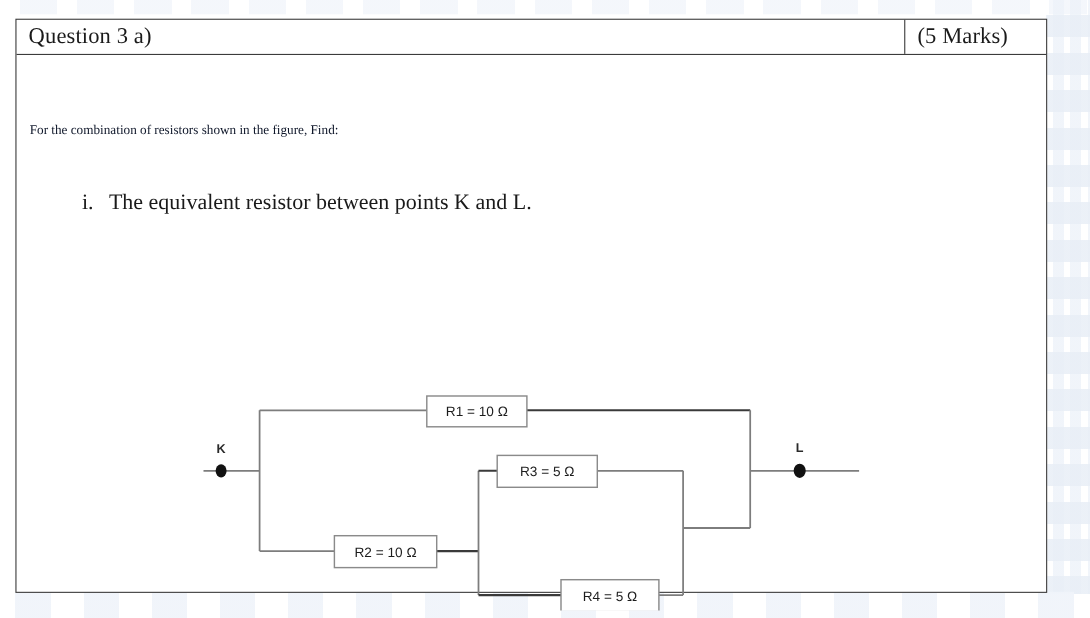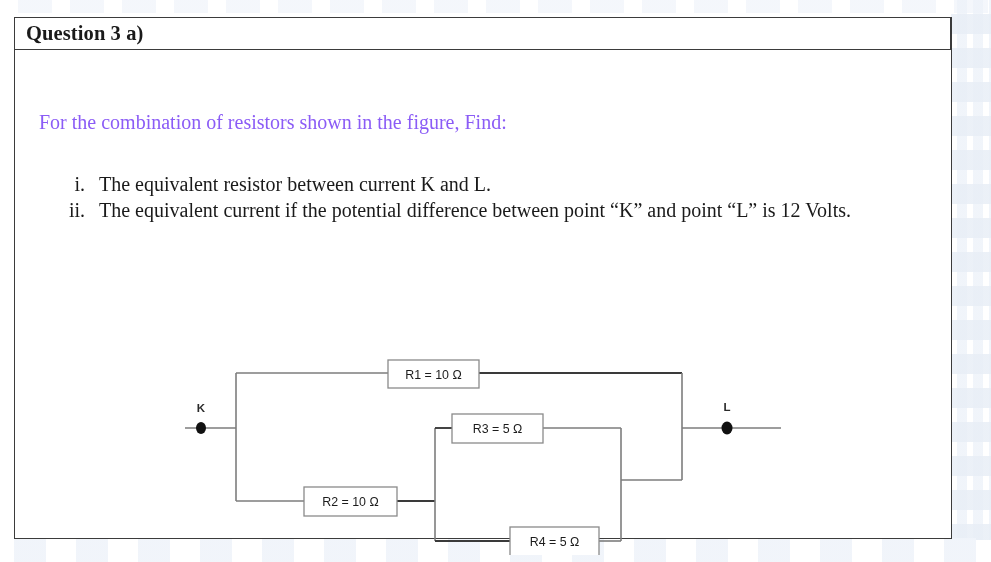--- a/index.html
+++ b/index.html
@@ -99,34 +99,33 @@
     align-items: center;
     padding-left: 11px;
     box-sizing: border-box;
   }
   .header-title-cell span,
   .header-marks-cell span {
     font-size: 20.5px;
     color: #1a1a1a;
     letter-spacing: 0.1px;
     line-height: 1;
-    font-weight: bold;
   }
 
   .body-area {
     position: relative;
     height: 488px;
   }
 
   .intro-line {
     position: absolute;
-    left: 24px;
+    left: 12px;
     top: 62px;
-    font-size: 20px;
-    color: #8b5cf6;
+    font-size: 12px;
+    color: #0f172a;
     line-height: 1;
     white-space: nowrap;
   }
 
   
   .req-list {
     position: absolute;
     left: 12px;
     top: 122px;
     width: 900px;
@@ -178,34 +177,33 @@
 <div class="bg-texture-topstrip"></div>
 <div class="bg-texture-right"></div>
 <div class="bg-texture-bottom"></div>
 
 <div class="question-sheet">
 
   <div class="header-row">
     <div class="header-title-cell">
       <span>Question 3 a)</span>
     </div>
+    <div class="header-marks-cell">
+      <span>(5 Marks)</span>
+    </div>
   </div>
 
   <div class="body-area">
 
     <div class="intro-line">For the combination of resistors shown in the figure, Find:</div>
 
     <div class="req-list">
       <div class="req-item">
         <div class="req-marker">i.</div>
-        <div class="req-text">The equivalent resistor between current K and L.</div>
-      </div>
-      <div class="req-item">
-        <div class="req-marker">ii.</div>
-        <div class="req-text">The equivalent current if the potential difference between point “K” and point “L” is 12 Volts.</div>
+        <div class="req-text">The equivalent resistor between points K and L.</div>
       </div>
     </div>
 
     <div class="circuit-wrap">
       <svg width="640" height="215" viewBox="0 0 640 215">
 
         <g>
 
           <line x1="14" y1="88" x2="65" y2="88" stroke="#7d7d7d" stroke-width="1.6"></line>
 

